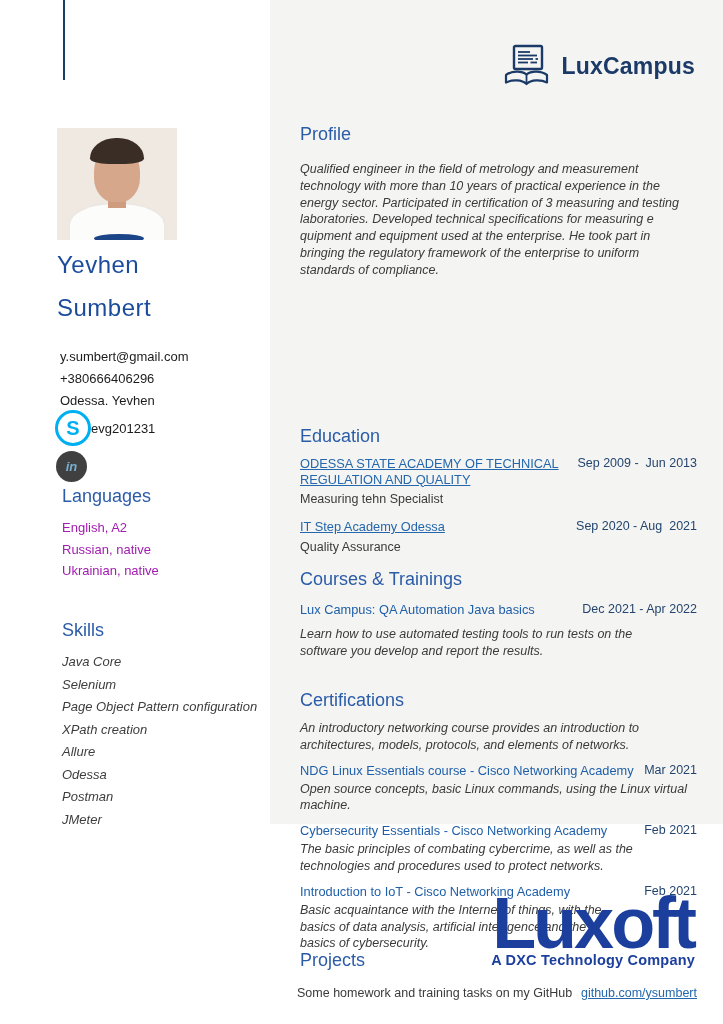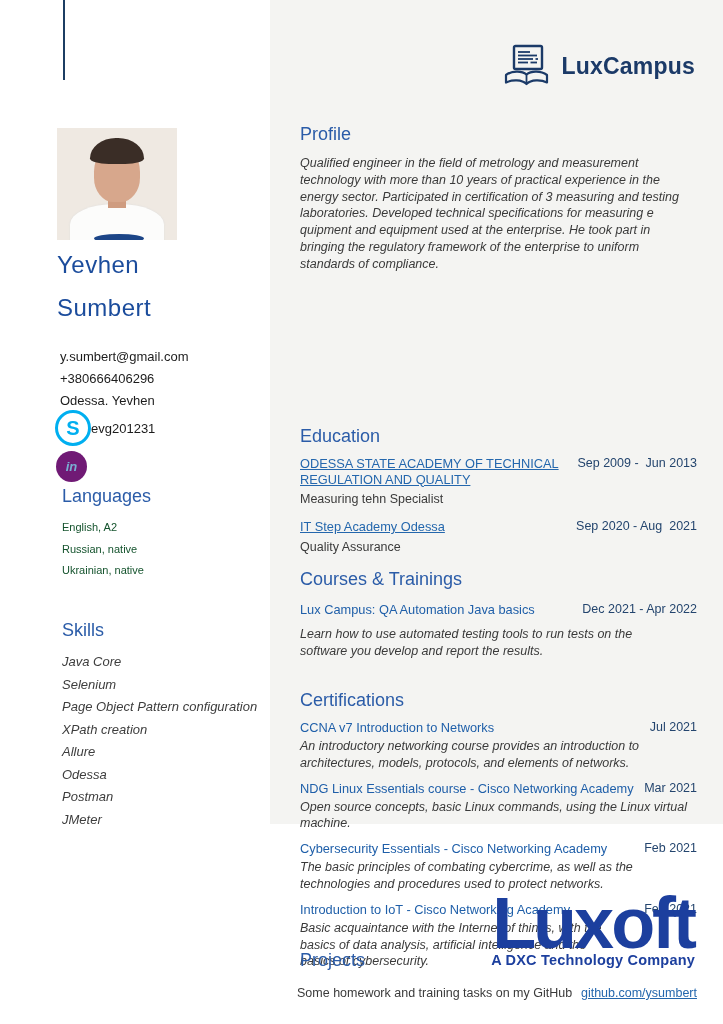--- a/index.html
+++ b/index.html
@@ -17,40 +17,40 @@
   .photo .hair { position:absolute; left:33px; top:10px; width:54px; height:26px; background:#3a2d26; border-radius:55% 55% 40% 40% / 90% 90% 25% 25%; }
   .photo .arc { position:absolute; left:37px; bottom:-3px; width:50px; height:9px; background:#1c4587; border-radius:50%; }
 
   .name { position:absolute; left:57px; top:243px; font-size:24px; line-height:43px; color:#1b4c9c; letter-spacing:0.5px; }
   .contact { position:absolute; left:60px; top:346px; font-size:13px; color:#1c1c1c; }
   .contact div { line-height:22px; }
 
   .skype-row { position:absolute; left:55px; top:410px; display:flex; align-items:center; }
   .skype-icon { width:36px; height:36px; border:3px solid #00aff0; border-radius:50%; background:#fff; color:#00aff0; font-size:20px; font-weight:bold; display:flex; align-items:center; justify-content:center; }
   .skype-label { font-size:13px; color:#1c1c1c; }
-  .linkedin-icon { position:absolute; left:56px; top:451px; width:31px; height:31px; border-radius:50%; background:#701a75; color:#79aed2; font-size:13px; font-weight:bold; display:flex; align-items:center; justify-content:center; font-style:italic; }
+  .linkedin-icon { position:absolute; left:56px; top:451px; width:31px; height:31px; border-radius:50%; background:#404040; color:#79aed2; font-size:13px; font-weight:bold; display:flex; align-items:center; justify-content:center; font-style:italic; }
 
   .side-h { font-size:18px; color:#2b5ca8; }
   .langs { position:absolute; left:62px; top:486px; }
   .langs ul, .skills ul { list-style:none; margin-top:10px; }
-  .langs li { font-size:11px; color:#14532d; line-height:21.5px; }
+  .langs li { font-size:13px; color:#a21caf; line-height:21.5px; }
   .skills { position:absolute; left:62px; top:620px; }
   .skills li { font-size:13px; color:#3d3d3d; font-style:italic; line-height:22.5px; }
 
   
   .main { position:absolute; left:270px; top:0; width:453px; height:824px; background:#f4f4f2; }
 
   .brand { position:absolute; top:44px; right:28px; display:flex; align-items:center; }
   .brand-text { margin-left:12px; font-size:23px; font-weight:bold; color:#1b3a68; letter-spacing:0.2px; }
 
   .sec-h { font-size:18px; color:#2b5ca8; }
   .section { position:absolute; left:30px; right:26px; }
 
   .profile { top:124px; }
-  .profile-text { margin-top:10px; width:394px; font-size:12.5px; font-style:italic; color:#3a3a3a; line-height:16.8px; }
+  .profile-text { margin-top:16px; width:394px; font-size:12.5px; font-style:italic; color:#3a3a3a; line-height:16.8px; }
 
   .work { top:260px; }
   .work .sec-h { margin-left:8px; }
   .rowline { display:flex; justify-content:space-between; align-items:flex-start; }
   .item-title { font-size:12.8px; color:#1f5fa9; }
   .date { font-size:12.5px; color:#24456e; white-space:pre; }
   .role { font-size:12.5px; font-style:italic; color:#3a3a3a; margin:10px 0 12px 3px; }
   .work .rowline { margin-top:14px; }
   .work .rowline:first-of-type { margin-top:13px; }
 
@@ -181,24 +181,20 @@
       <div class="rowline">
         <div class="item-title">Lux Campus: QA Automation Java basics</div>
         <div class="date">Dec 2021 - Apr 2022</div>
       </div>
       <div class="course-desc">Learn how to use automated testing tools to run tests on the software you develop and report the results.</div>
     </div>
 
     <div class="section certs">
       <div class="sec-h">Certifications</div>
       <div class="cert-item">
-        <div class="rowline">
-          <div class="item-title">CCNA v7 Introduction to Networks</div>
-          <div class="date">Jul 2021</div>
-        </div>
         <div class="cert-desc">An introductory networking course provides an introduction to architectures, models, protocols, and elements of networks.</div>
       </div>
       <div class="cert-item">
         <div class="rowline">
           <div class="item-title">NDG Linux Essentials course - Cisco Networking Academy</div>
           <div class="date">Mar 2021</div>
         </div>
         <div class="cert-desc">Open source concepts, basic Linux commands, using the Linux virtual machine.</div>
       </div>
       <div class="cert-item">

